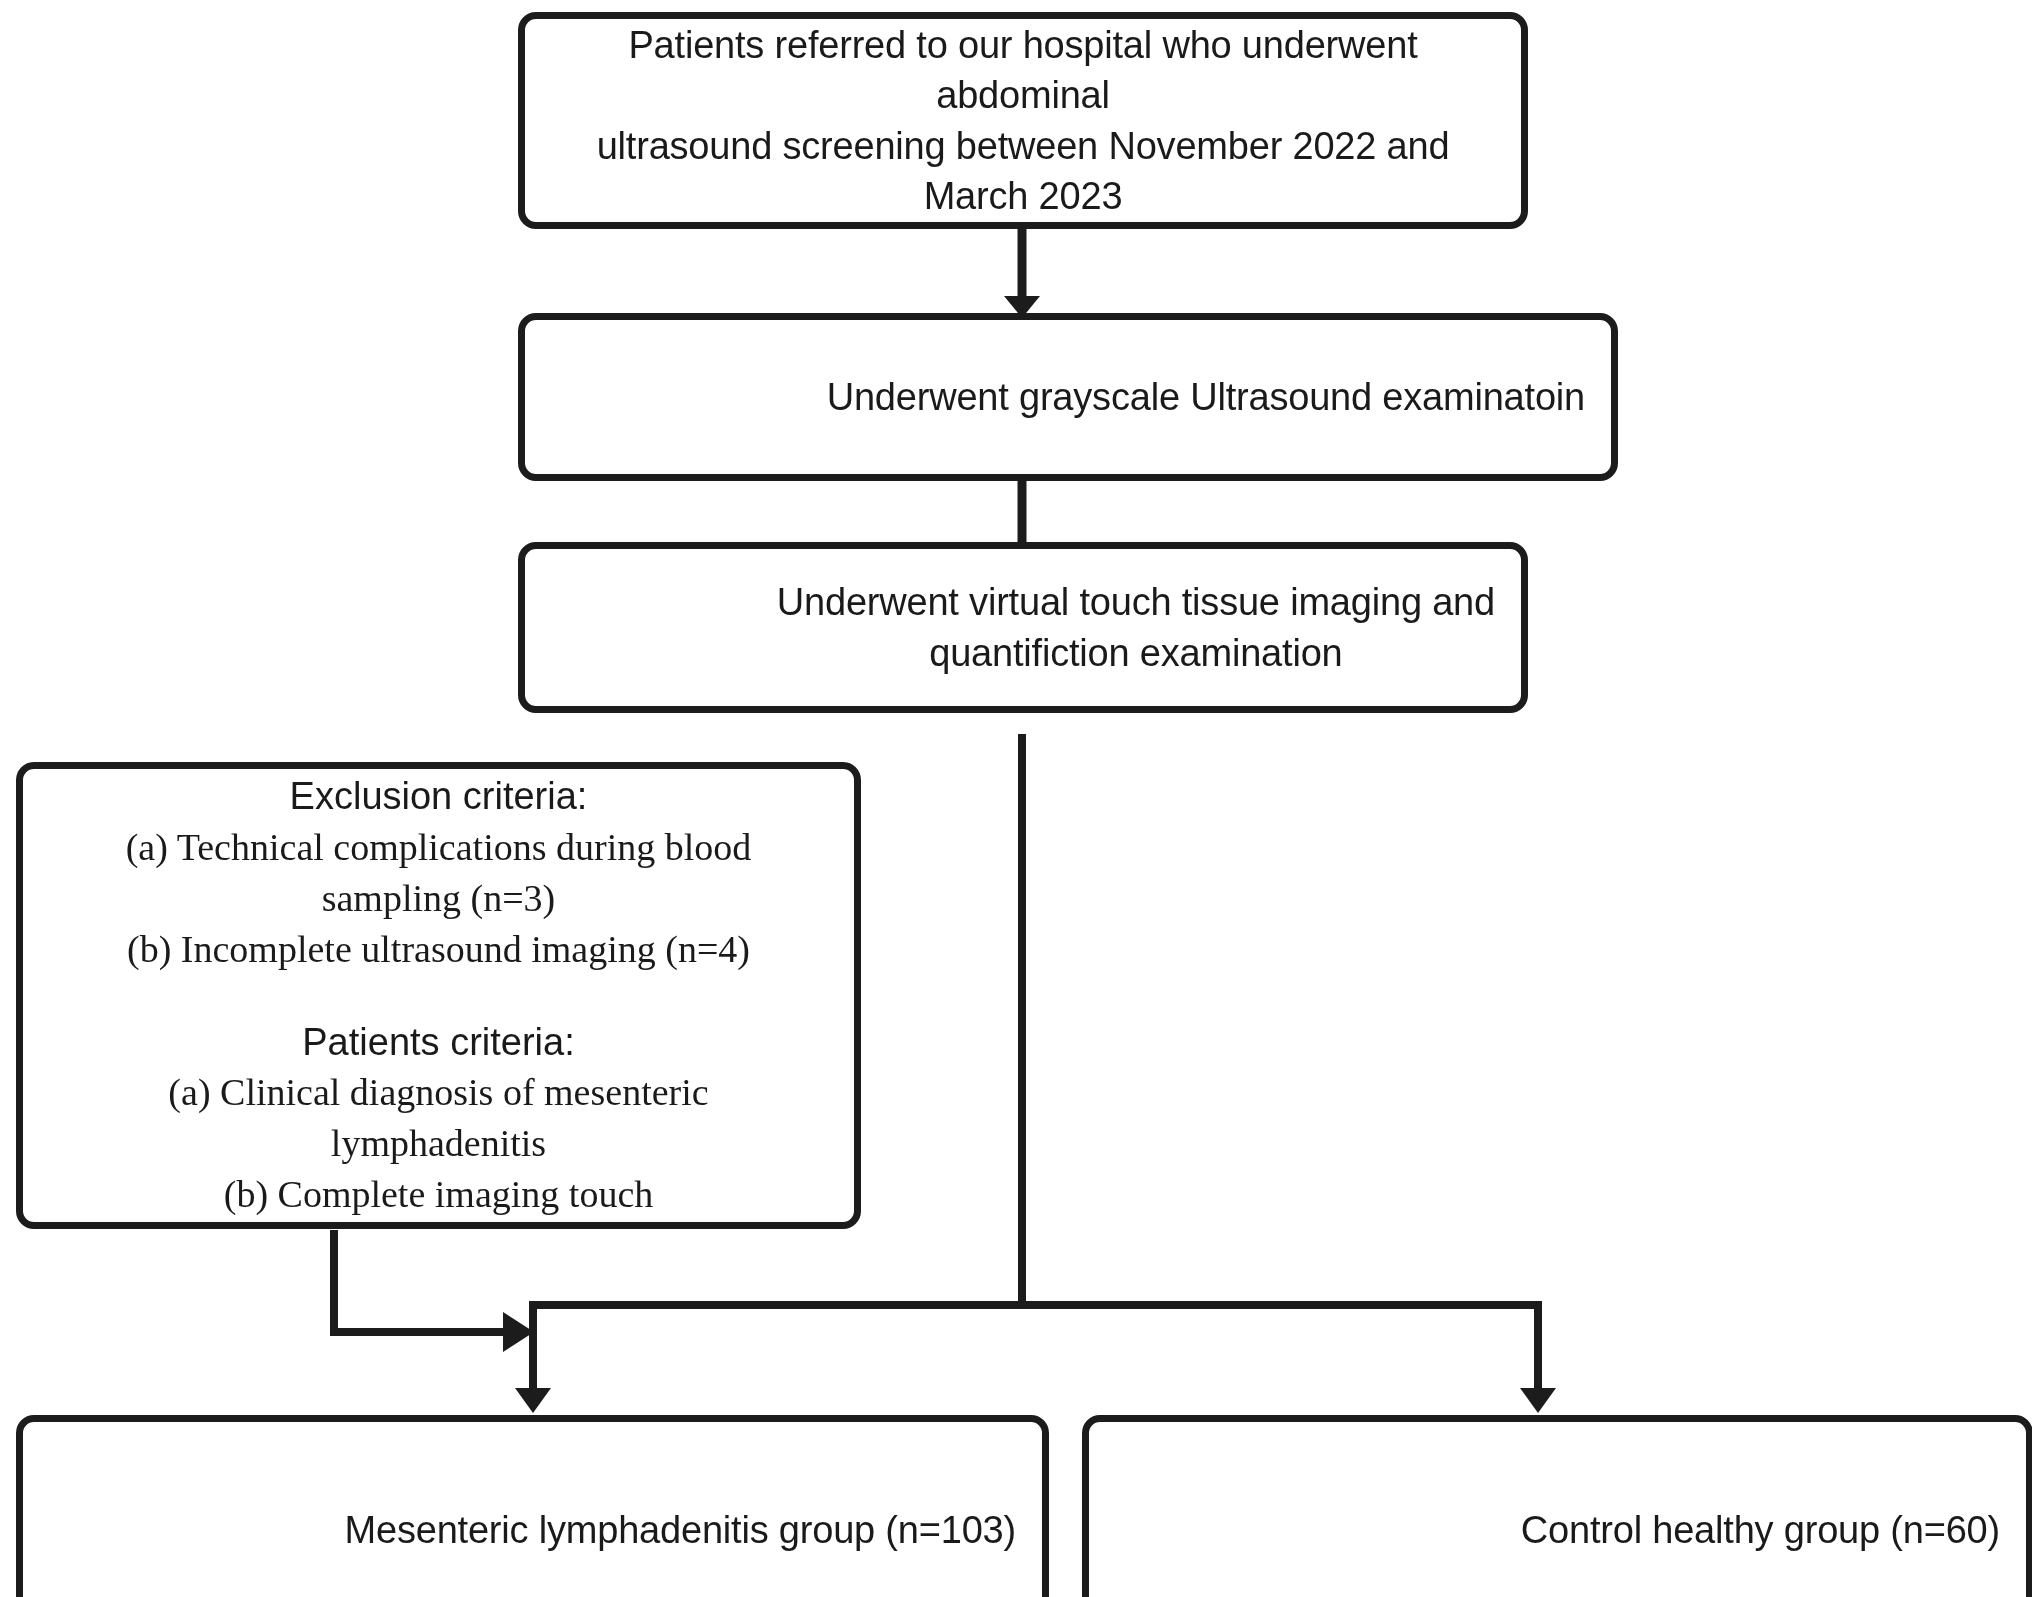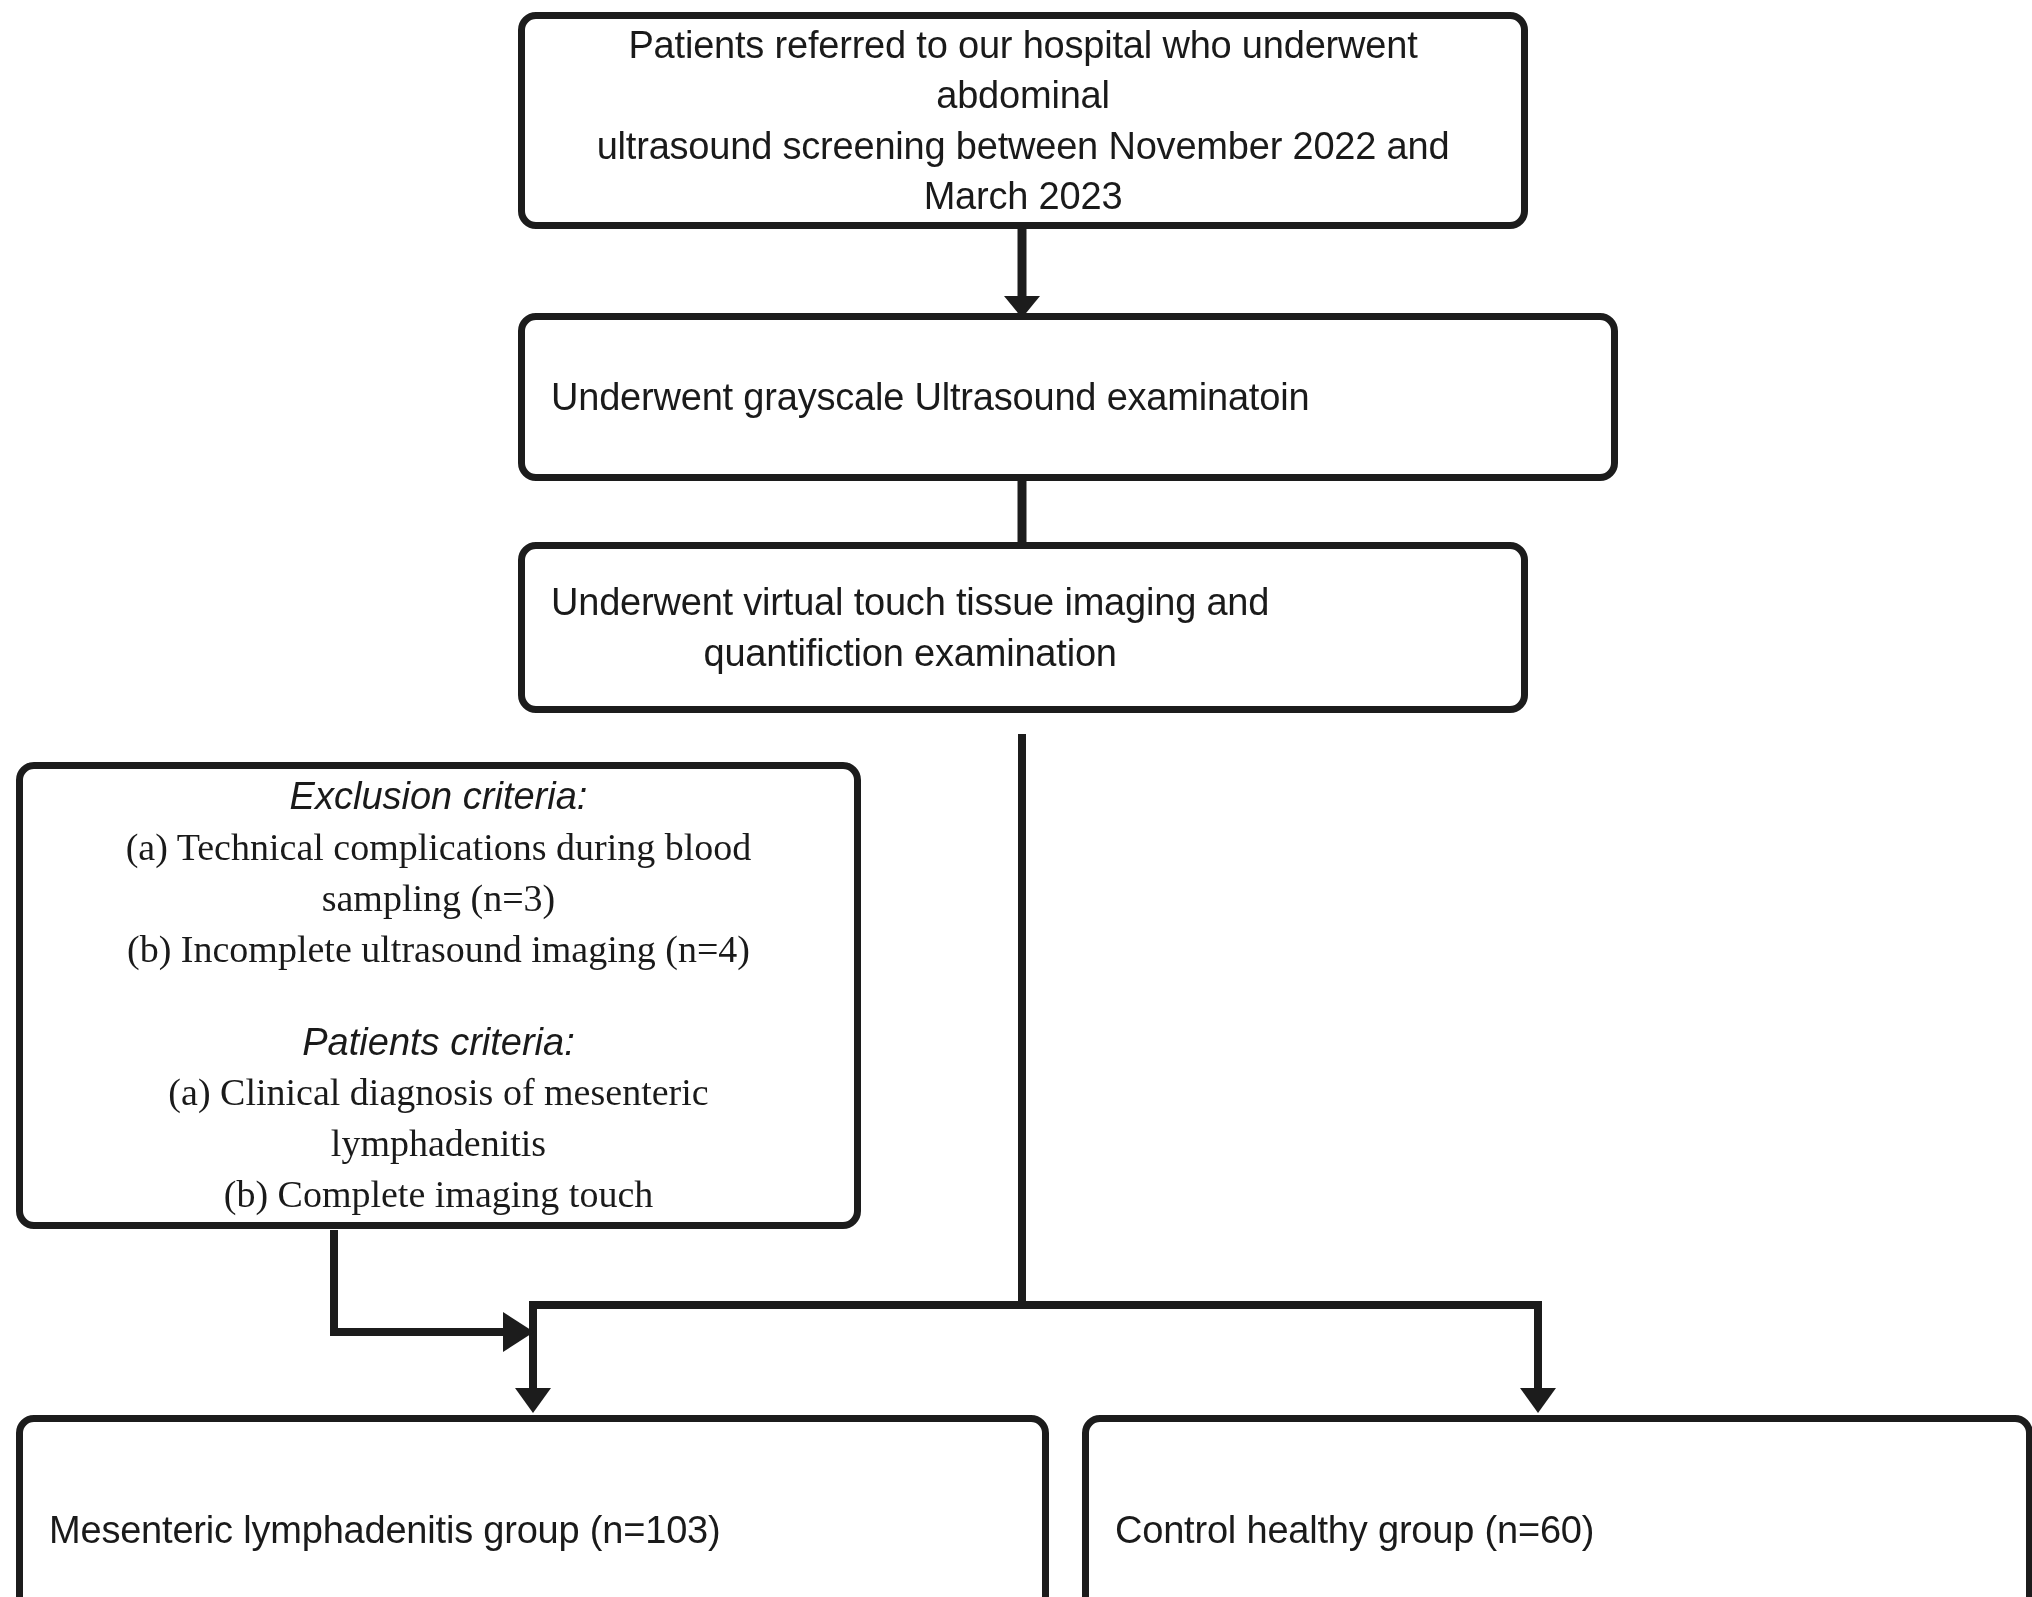--- a/index.html
+++ b/index.html
@@ -28,21 +28,21 @@
     pointer-events: none;
   }
   .node {
     position: absolute;
     box-sizing: border-box;
     background: #ffffff;
     border: 7px solid #1c1c1c;
     border-radius: 18px;
     display: flex;
     align-items: center;
-    justify-content: flex-start;
+    justify-content: flex-end;
     text-align: center;
     padding: 10px 26px;
   }
   .node-text {
     font-size: 38px;
     line-height: 1.32;
     letter-spacing: -0.2px;
     color: #1a1a1a;
     white-space: pre-line;
   }
@@ -53,21 +53,20 @@
   #node-criteria   { left: 16px;   top: 762px;  width: 845px;  height: 467px;
                      align-items: center; justify-content: center; padding: 8px 18px; }
   #node-group-case { left: 16px;   top: 1415px; width: 1033px; height: 230px; }
   #node-group-ctrl { left: 1082px; top: 1415px; width: 951px;  height: 230px; }
 
   .criteria-block {
     width: 100%;
     text-align: center;
   }
   .criteria-heading {
-    font-style: italic;
     font-size: 38px;
     line-height: 1.34;
     color: #1a1a1a;
   }
   .criteria-line {
     font-size: 38px;
     line-height: 1.34;
     color: #1a1a1a;
     white-space: pre-line;
     font-family: Liberation Serif, serif;

